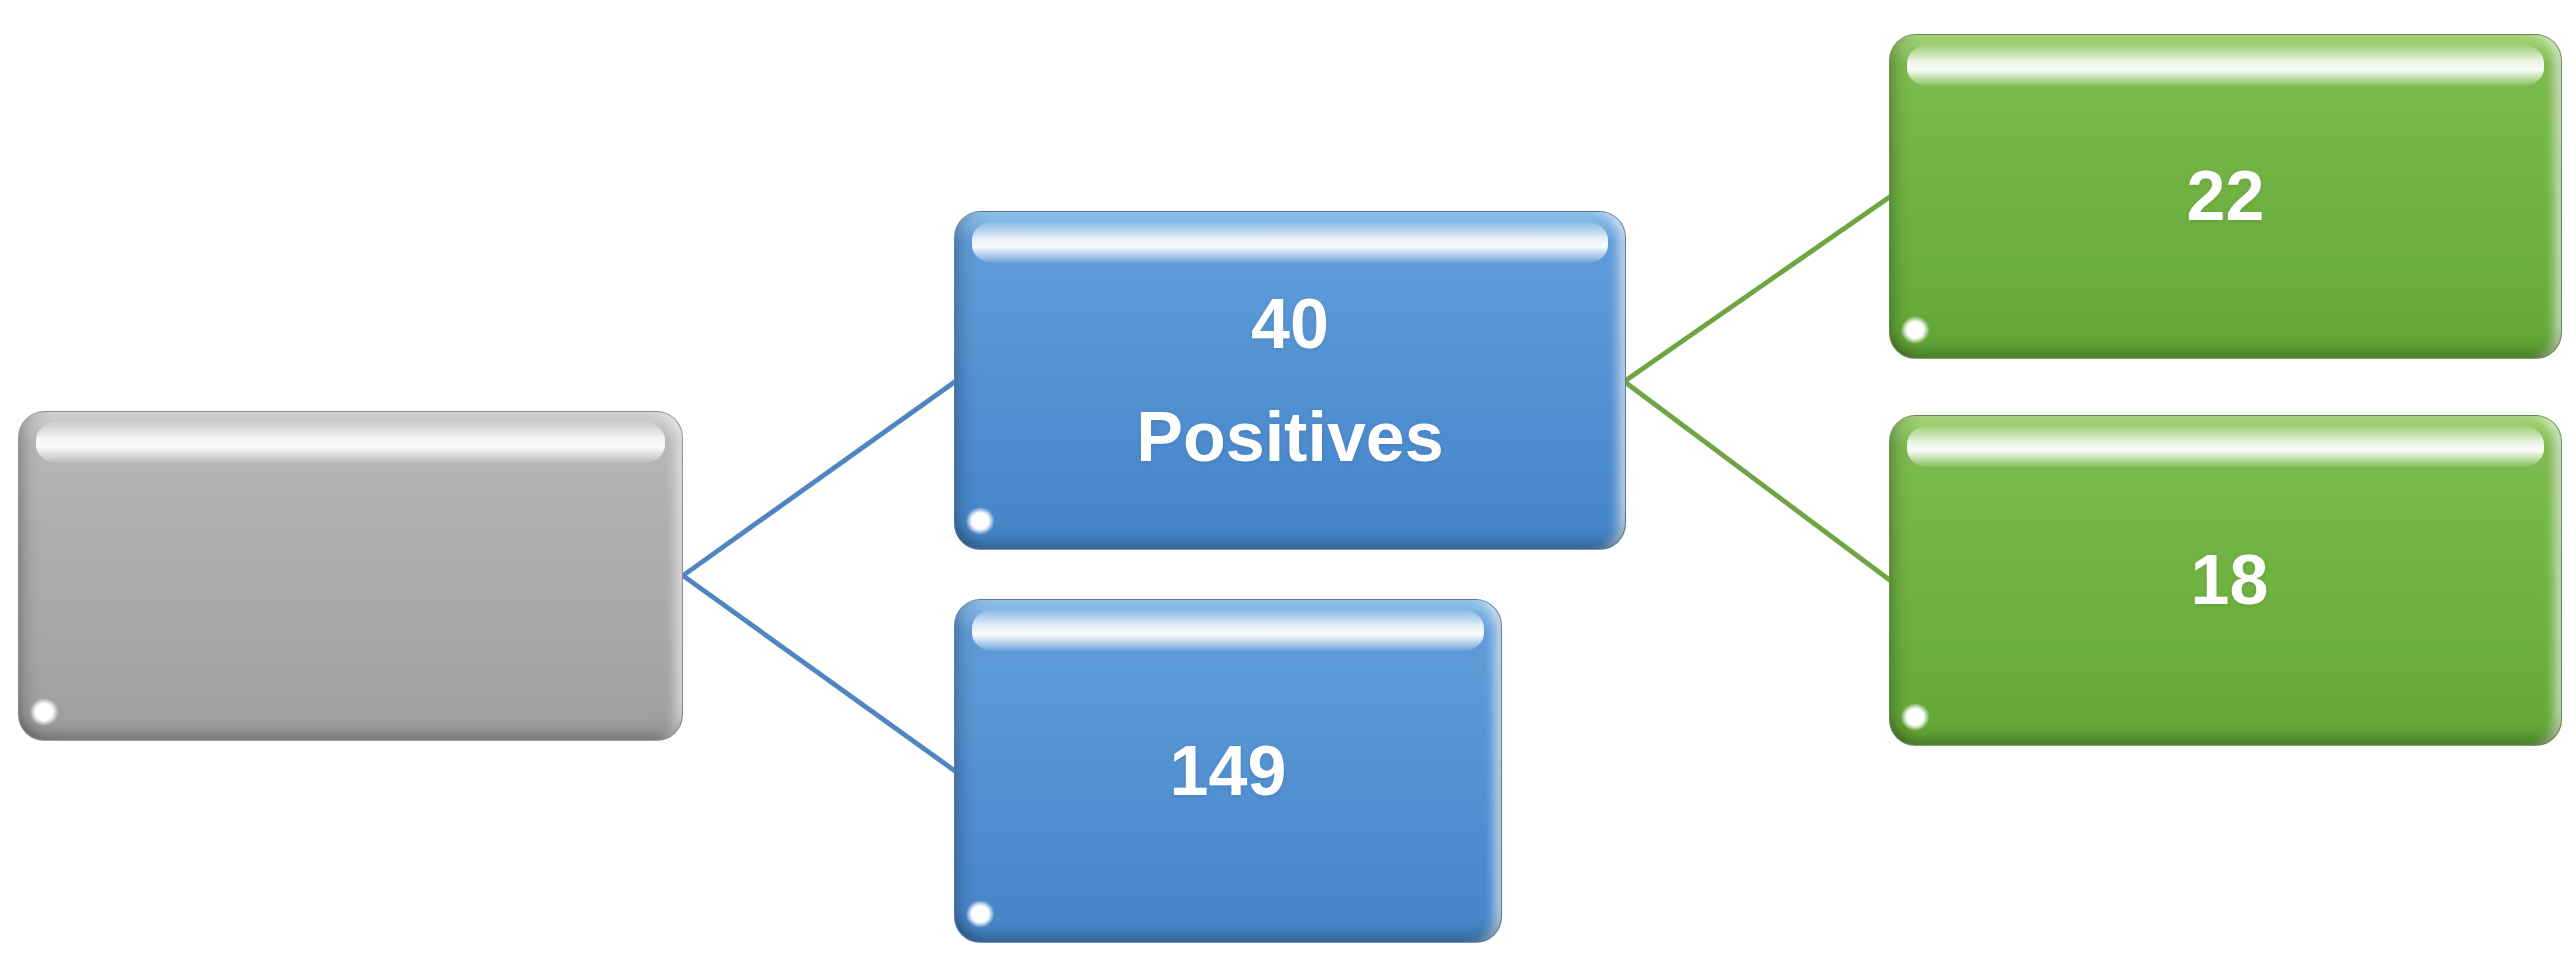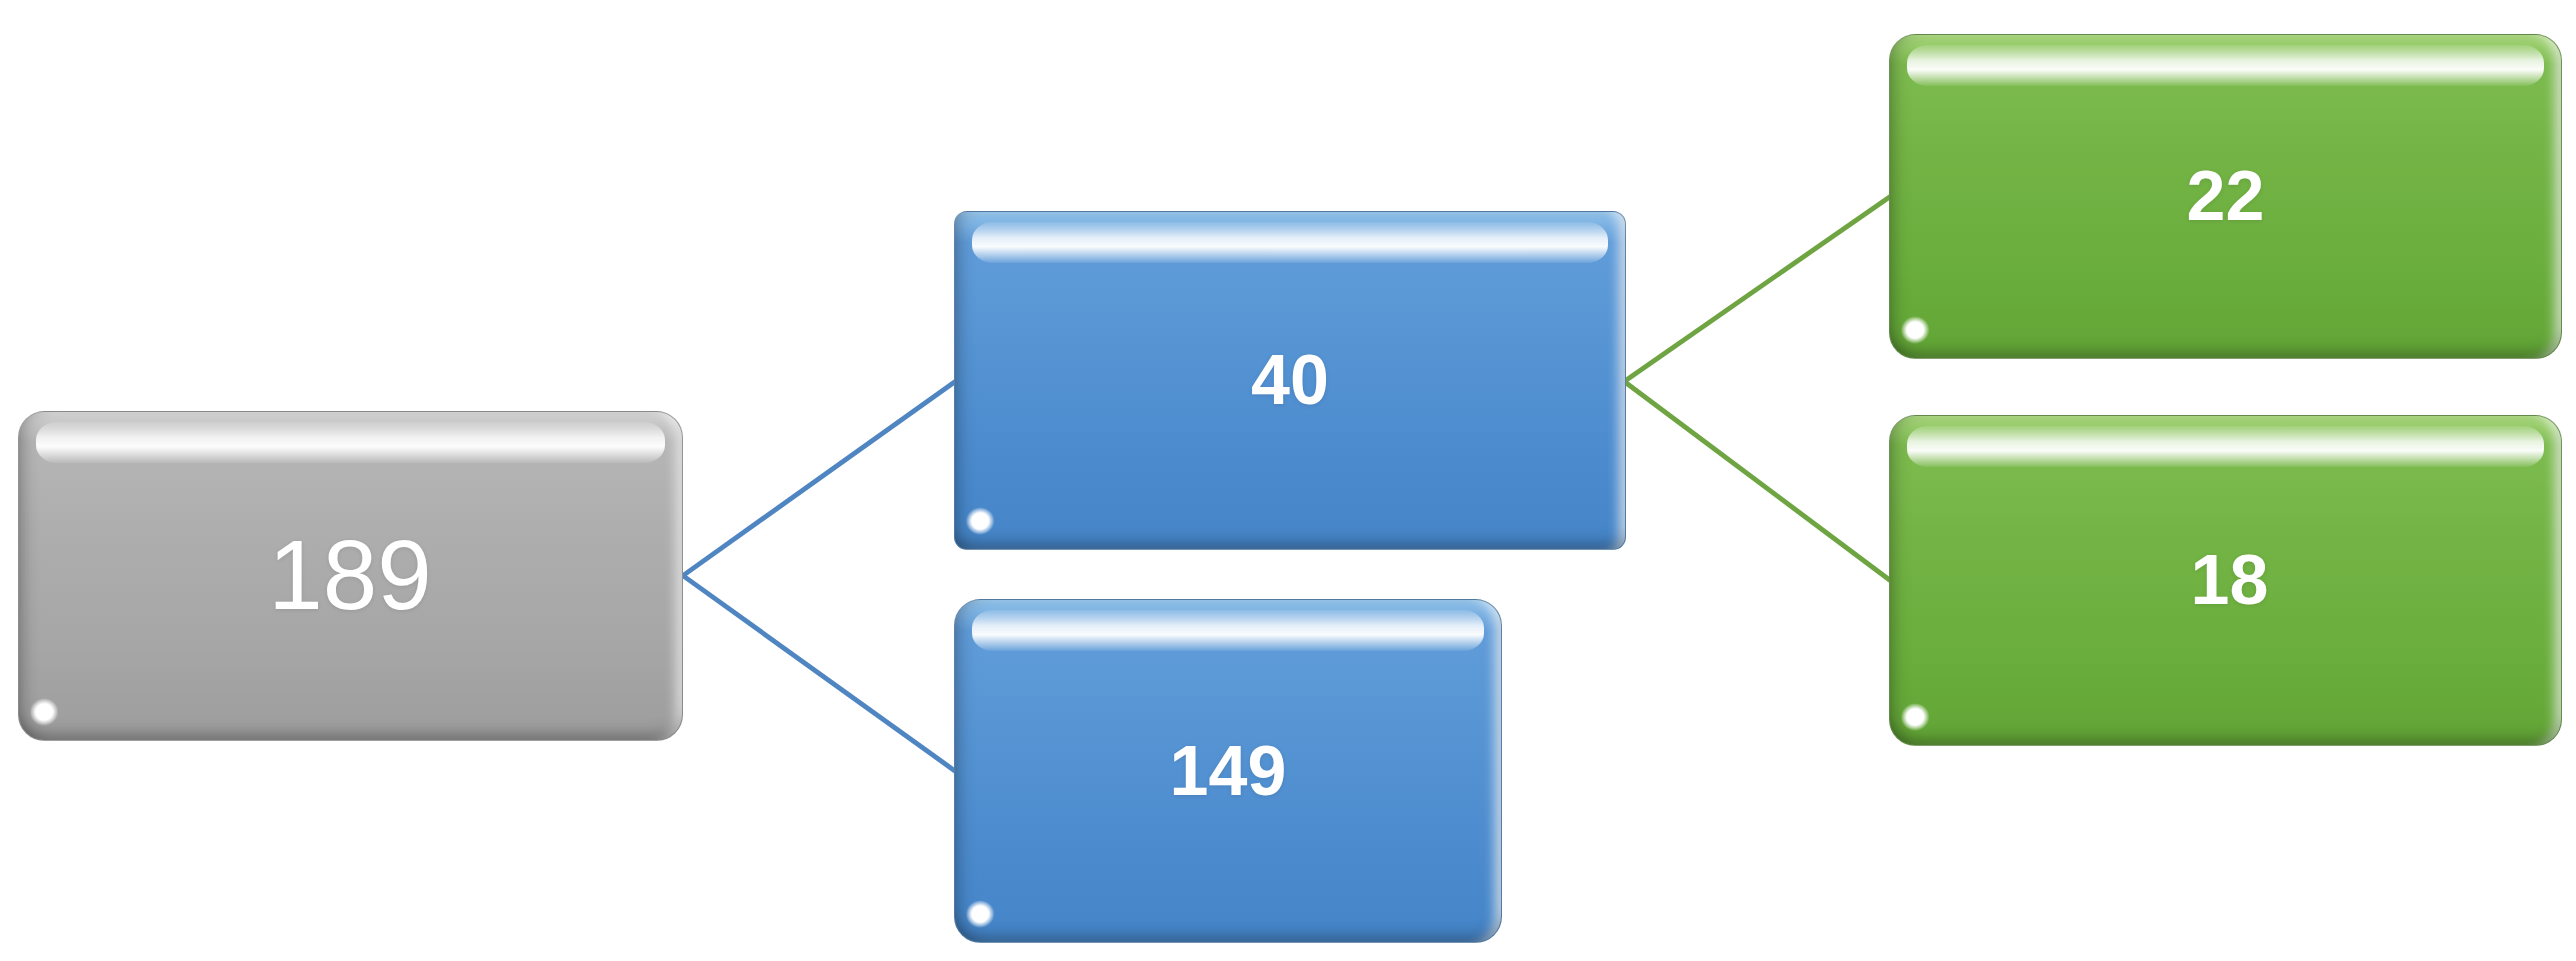--- a/index.html
+++ b/index.html
@@ -59,43 +59,43 @@
     text-shadow:0 1.4px 4.2px rgba(0,0,0,0.10);
   }
   .node.gray .value,.node.gray .label{font-size:98px;font-weight:400;}
   .node.gray{row-gap:67px;}
   .node.blue .value,.node.blue .label,
   .node.green .value,.node.green .label{font-size:70px;font-weight:700;}
   .node.blue,.node.green{row-gap:34px;}
 
   
   #node-participants{left:17.5px;top:411px;width:665px;height:330px;}
-  #node-positives{left:954px;top:211px;width:672px;height:339px;border-radius:13px;}
+  #node-positives{left:954px;top:211px;width:672px;height:339px;}
   #node-negatives{left:954px;top:599px;width:548px;height:344px;}
   #node-males{left:1889px;top:34px;width:673px;height:325px;}
   #node-females{left:1889px;top:415px;width:673px;height:331px;padding-left:8px;}
 </style>
 </head>
 <body>
 
 <div class="canvas">
 
   <svg class="connectors" viewBox="0 0 3689 1377" xmlns="http://www.w3.org/2000/svg" aria-hidden="true">
     <line x1="978" y1="824" x2="1368" y2="546" stroke="#4f86c2" stroke-width="7"></line>
     <line x1="978" y1="824" x2="1368" y2="1104" stroke="#4f86c2" stroke-width="7"></line>
     <line x1="2326" y1="546" x2="2707" y2="281" stroke="#6ea441" stroke-width="7"></line>
     <line x1="2326" y1="546" x2="2707" y2="831" stroke="#6ea441" stroke-width="7"></line>
   </svg>
 
   <div class="node gray" id="node-participants">
-    <div class="value">189</div>
   </div>
 
   <div class="node blue" id="node-positives">
     <div class="value">40</div>
+    <div class="label">Positives</div>
   </div>
 
   <div class="node blue" id="node-negatives">
     <div class="value">149</div>
   </div>
 
   <div class="node green" id="node-males">
     <div class="value">22</div>
   </div>
 

